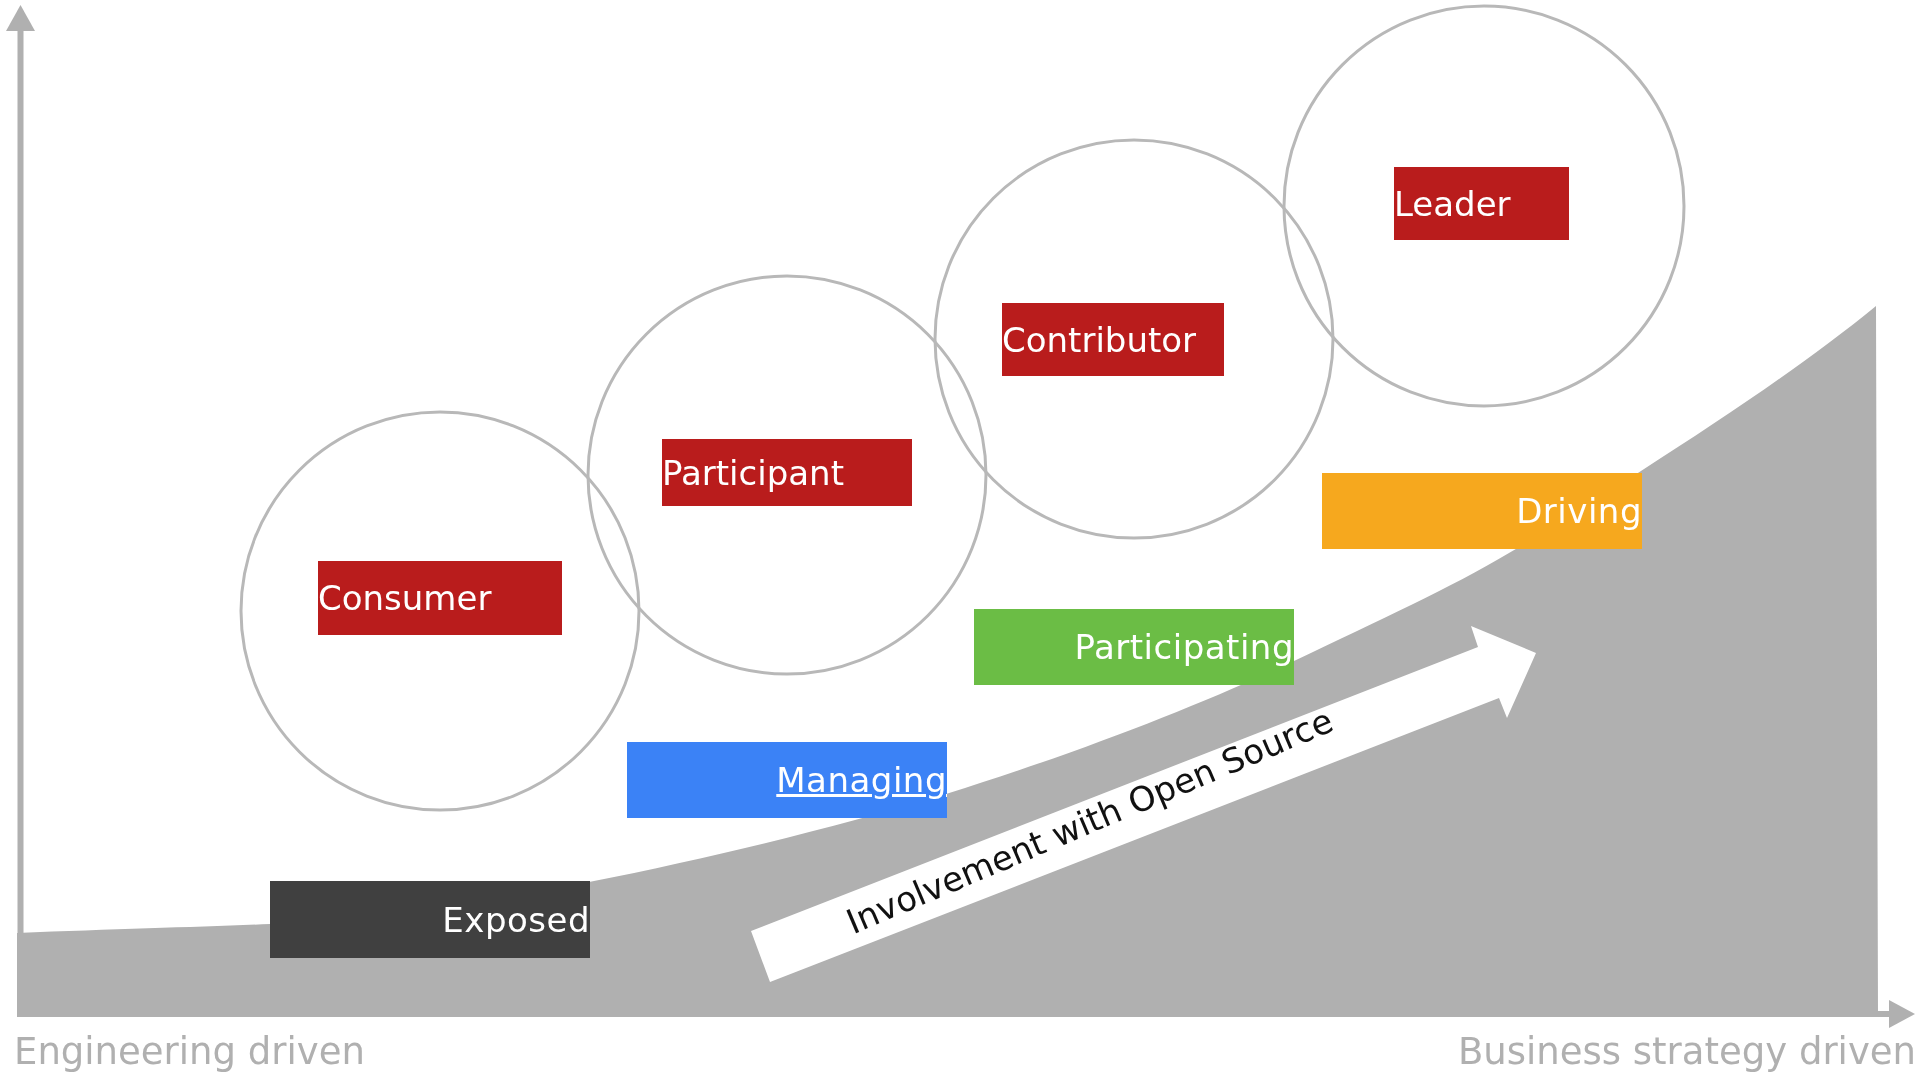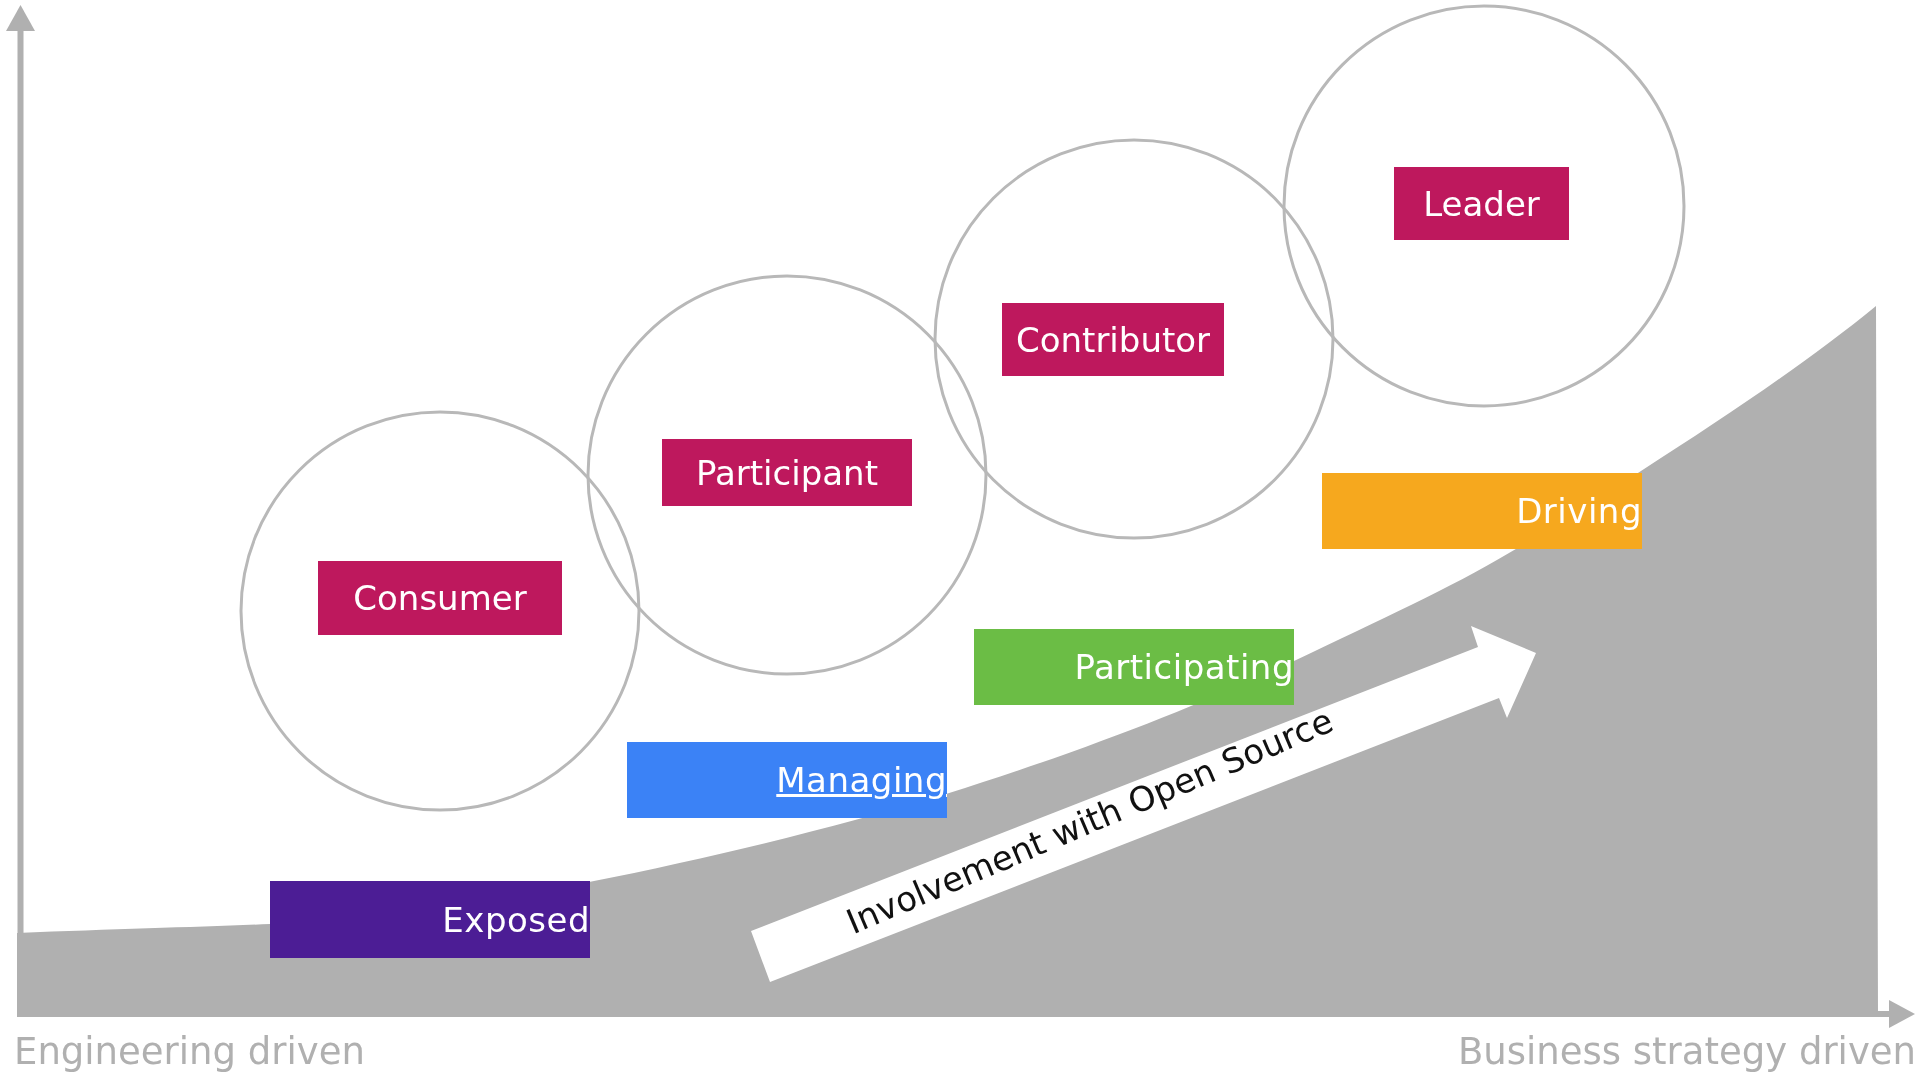--- a/index.html
+++ b/index.html
@@ -4,22 +4,22 @@
   <style>
     html, body { margin: 0; padding: 0; background: #ffffff; }
     body { width: 1920px; height: 1080px; position: relative; overflow: hidden; font-family: "DejaVu Sans", sans-serif; }
     #canvas { position: absolute; left: 0; top: 0; width: 1920px; height: 1080px; }
     .stage-box {
       position: absolute; display: flex; align-items: center; justify-content: flex-end;
       color: #ffffff; font-family: "DejaVu Sans", sans-serif; font-size: 34px; letter-spacing: 0.5px;
       white-space: nowrap; box-sizing: border-box;
     }
     .role-box {
-      position: absolute; display: flex; align-items: center; justify-content: center;
-      background: #be185d; color: #ffffff; font-family: "DejaVu Sans", sans-serif; font-size: 34px;
+      position: absolute; display: flex; align-items: center; justify-content: flex-start;
+      background: #b91c1c; color: #ffffff; font-family: "DejaVu Sans", sans-serif; font-size: 34px;
       white-space: nowrap; box-sizing: border-box;
     }
     .axis-label {
       position: absolute; color: #b0b0b0; font-family: "DejaVu Sans", sans-serif; font-weight: normal;
       font-size: 37px; white-space: nowrap; line-height: 1;
     }
     .arrow-text {
       position: absolute; color: #111111; font-family: "DejaVu Sans", sans-serif; font-size: 34px;
       white-space: nowrap; transform-origin: left bottom; line-height: 1;
     }
@@ -51,27 +51,27 @@
 <div class="role-box" style="left:662px; top:439px; width:250px; height:67px;">
   <span>Participant</span>
 </div>
 <div class="role-box" style="left:1002px; top:303px; width:222px; height:73px;">
   <span>Contributor</span>
 </div>
 <div class="role-box" style="left:1394px; top:167px; width:175px; height:73px;">
   <span>Leader</span>
 </div>
 
-<div class="stage-box" style="left:270px; top:881px; width:320px; height:77px; background:#4c1d95;">
+<div class="stage-box" style="left:270px; top:881px; width:320px; height:77px; background:#404040;">
   <span>Exposed</span>
 </div>
 <div class="stage-box" style="left:627px; top:742px; width:320px; height:76px; background:#3b82f6;text-decoration:underline;">
   <span>Managing</span>
 </div>
-<div class="stage-box" style="left:974px; top:609px; width:320px; height:76px; background:#6BBD45;margin-top:20px;">
+<div class="stage-box" style="left:974px; top:609px; width:320px; height:76px; background:#6BBD45;">
   <span>Participating</span>
 </div>
 <div class="stage-box" style="left:1322px; top:473px; width:320px; height:76px; background:#F6A81E;">
   <span>Driving</span>
 </div>
 
 <div class="arrow-text" style="left:855px; top:905px; transform: rotate(-23deg);">Involvement with Open Source</div>
 
 <div class="axis-label" style="left:14px; top:1033px;">Engineering driven</div>
 <div class="axis-label" style="right:4px; top:1033px;">Business strategy driven</div>

